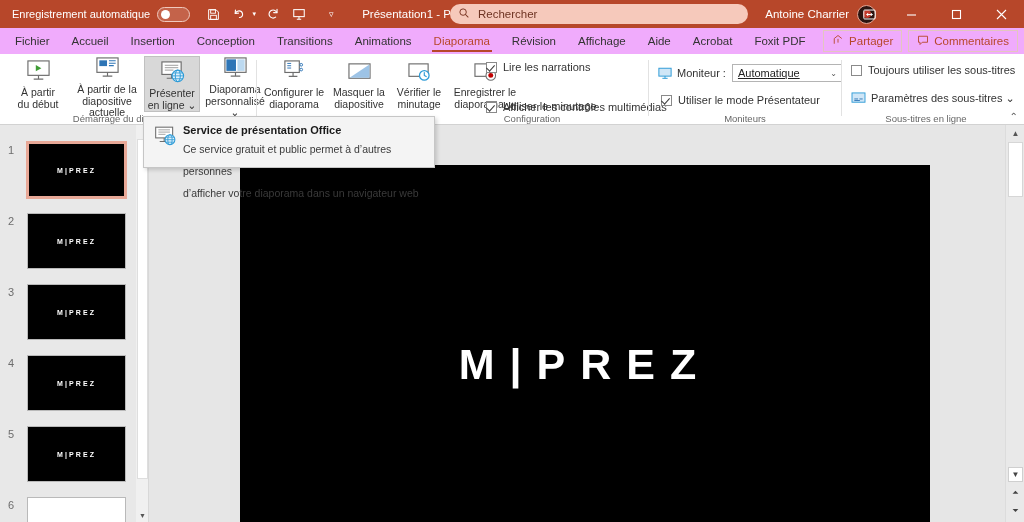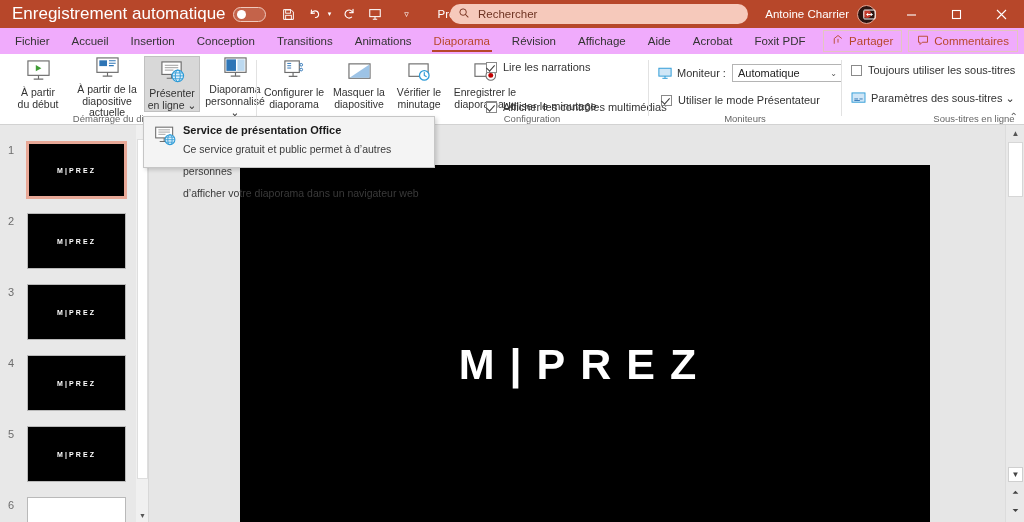--- a/index.html
+++ b/index.html
@@ -11,21 +11,21 @@
     -webkit-font-smoothing: antialiased;
   }
   #app { position: relative; width: 1024px; height: 522px; }
 
   
   .titlebar {
     position: absolute; top: 0; left: 0; width: 1024px; height: 28px;
     background: #b7472a; display: flex; align-items: center;
     color: #ffffff; font-size: 11.5px;
   }
-  .tb-autosave-label { margin-left: 12px; white-space: nowrap; font-size: 17px; }
+  .tb-autosave-label { margin-left: 12px; white-space: nowrap; font-size: 11px; }
   .toggle {
     margin-left: 7px; width: 33px; height: 15px; border-radius: 8px;
     background: #c4634a; border: 1px solid #f0c9bd; position: relative;
   }
   .toggle .knob {
     position: absolute; top: 2px; left: 3px; width: 9px; height: 9px;
     border-radius: 50%; background: #ffffff;
   }
   .tb-icon {
     width: 26px; height: 26px; display: flex; align-items: center;
@@ -110,21 +110,21 @@
   .cbox.checked::after {
     content: ""; position: absolute; left: 1px; top: 0px;
     width: 4px; height: 7px; border: solid #3b3b3b;
     border-width: 0 1.4px 1.4px 0; transform: rotate(42deg);
   }
   .combo {
     display: inline-flex; align-items: center; justify-content: space-between;
     width: 110px; height: 18px; border: 1px solid #b4b4b4; background: #fff;
     font-size: 11px; color: #222; padding: 0 4px 0 5px;
   }
-  .combo .cv { font-size: 11px; }
+  .combo .cv { font-size: 11px; text-decoration: underline; }
   .combo .ca { font-size: 8px; color: #555; }
 
   
   .tooltip {
     position: absolute; left: 143px; top: 116px; width: 292px; height: 52px;
     background: #f4f4f4; border: 1px solid #c6c6c6;
     box-shadow: 2px 2px 4px rgba(0,0,0,0.16); z-index: 40;
     display: flex; padding: 7px 9px 0 9px;
   }
   .tooltip .tip-ic { width: 30px; flex: 0 0 auto; padding-top: 1px; }
@@ -460,21 +460,21 @@
         </span>
       </div>
       <div class="chkrow" style="left:11px; top:40px;">
         <span class="cbox checked"></span>
         <span>Utiliser le mode Présentateur</span>
       </div>
       <div class="glabel" style="width:190px;">Moniteurs</div>
     </div>
     <div class="rsep" style="left:841px;"></div>
 
-    <div class="rgroup" style="left:843px; width:166px;padding-left:48px;">
+    <div class="rgroup" style="left:843px; width:166px;">
       <div class="chkrow" style="left:8px; top:10px;">
         <span class="cbox"></span>
         <span>Toujours utiliser les sous-titres</span>
       </div>
       <div class="chkrow" style="left:8px; top:38px;">
         <span style="margin-right:5px;display:flex;">
           <svg width="15" height="13" viewBox="0 0 16 14">
               <rect x="1" y="1" width="14" height="10" fill="#cfe6f7" stroke="#2e9bd6" stroke-width="1"></rect>
               <path d="M3.5 7.5h4M9 7.5h3.5M3.5 9.2h6" stroke="#2e75b6" stroke-width="1"></path>
             </svg>

